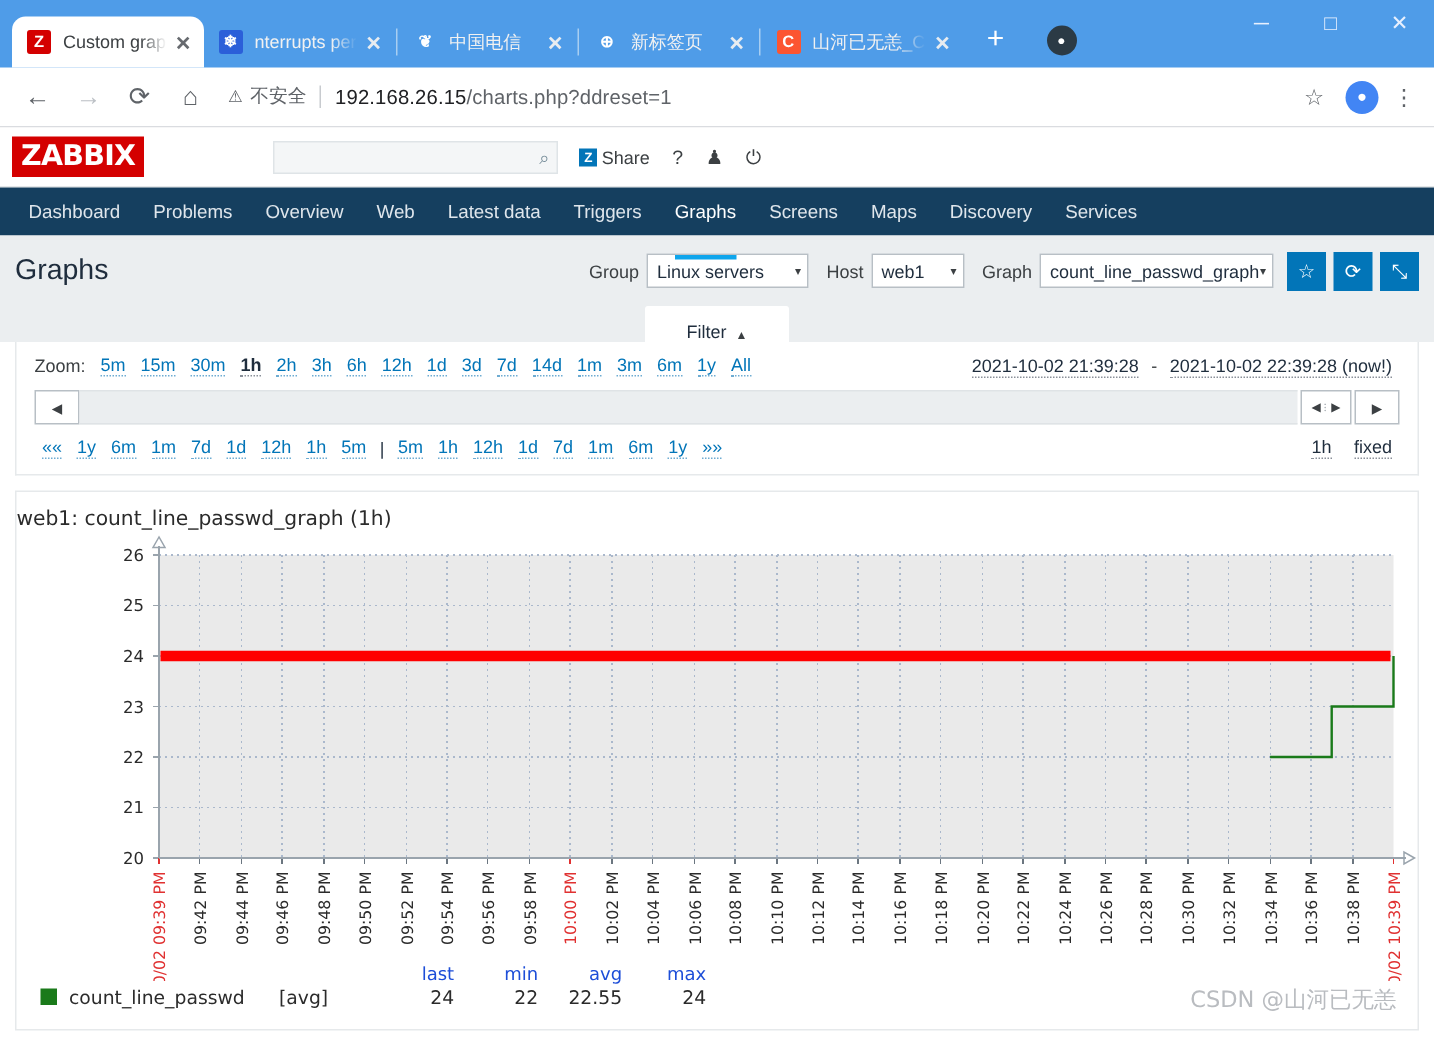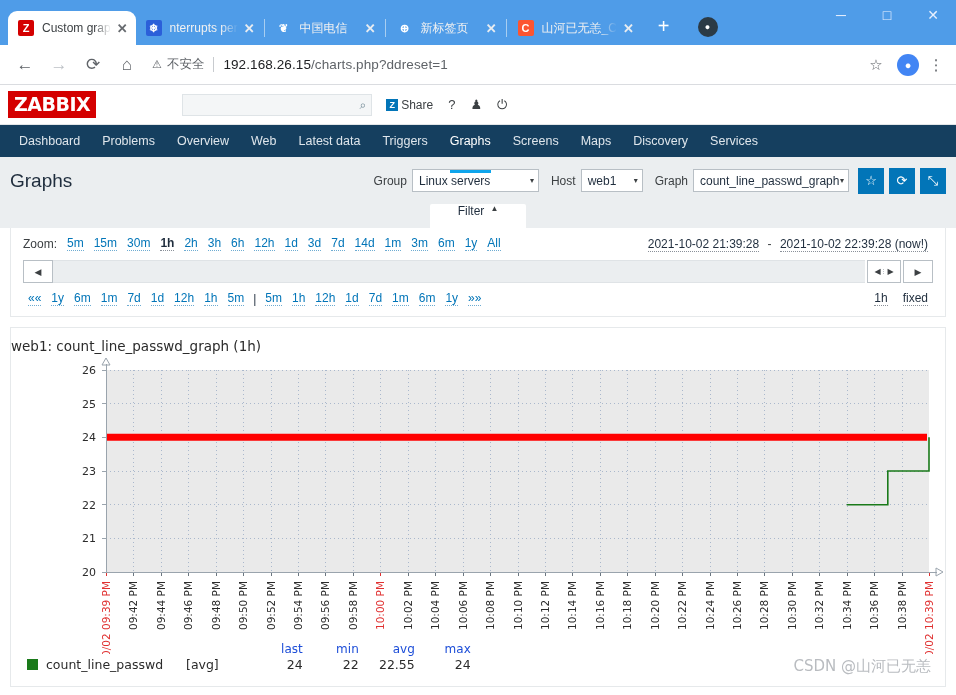--- a/index.html
+++ b/index.html
@@ -218,21 +218,21 @@
 
   
   .filter-tabwrap {
     background: #ebeef0;
     display: flex; justify-content: center;
     height: 24px;
   }
   .filter-tab {
     width: 96px; height: 24px;
     background: #fff;
-    display: flex; align-items: flex-start; justify-content: center;
+    display: flex; align-items: flex-end; justify-content: center;
     font-size: 12px; color: #1f2d3d;
     border-radius: 2px 2px 0 0;
   }
   .filter-tab .tri { font-size: 8px; margin-left: 6px; color: #3c4043; }
 
   
   .filter-body {
     background: #fff;
     margin: 0 10px;
     padding: 8px 12px 10px 12px;
@@ -438,21 +438,21 @@
   <a href="#">Screens</a>
   <a href="#">Maps</a>
   <a href="#">Discovery</a>
   <a href="#">Services</a>
 </nav>
 
 <div class="page-head">
   <div class="page-title">Graphs</div>
   <div class="ctrl-row">
     <span class="lbl">Group</span>
-    <div class="sel" style="width:127px">
+    <div class="sel" style="width:108px">
       <span>Linux servers</span>
       <span class="caret" style="margin-left:auto">▾</span>
     </div>
 
     <span class="lbl">Host</span>
     <div class="sel" style="width:62px">
       <span>web1</span>
       <span class="caret" style="margin-left:auto">▾</span>
     </div>
 

